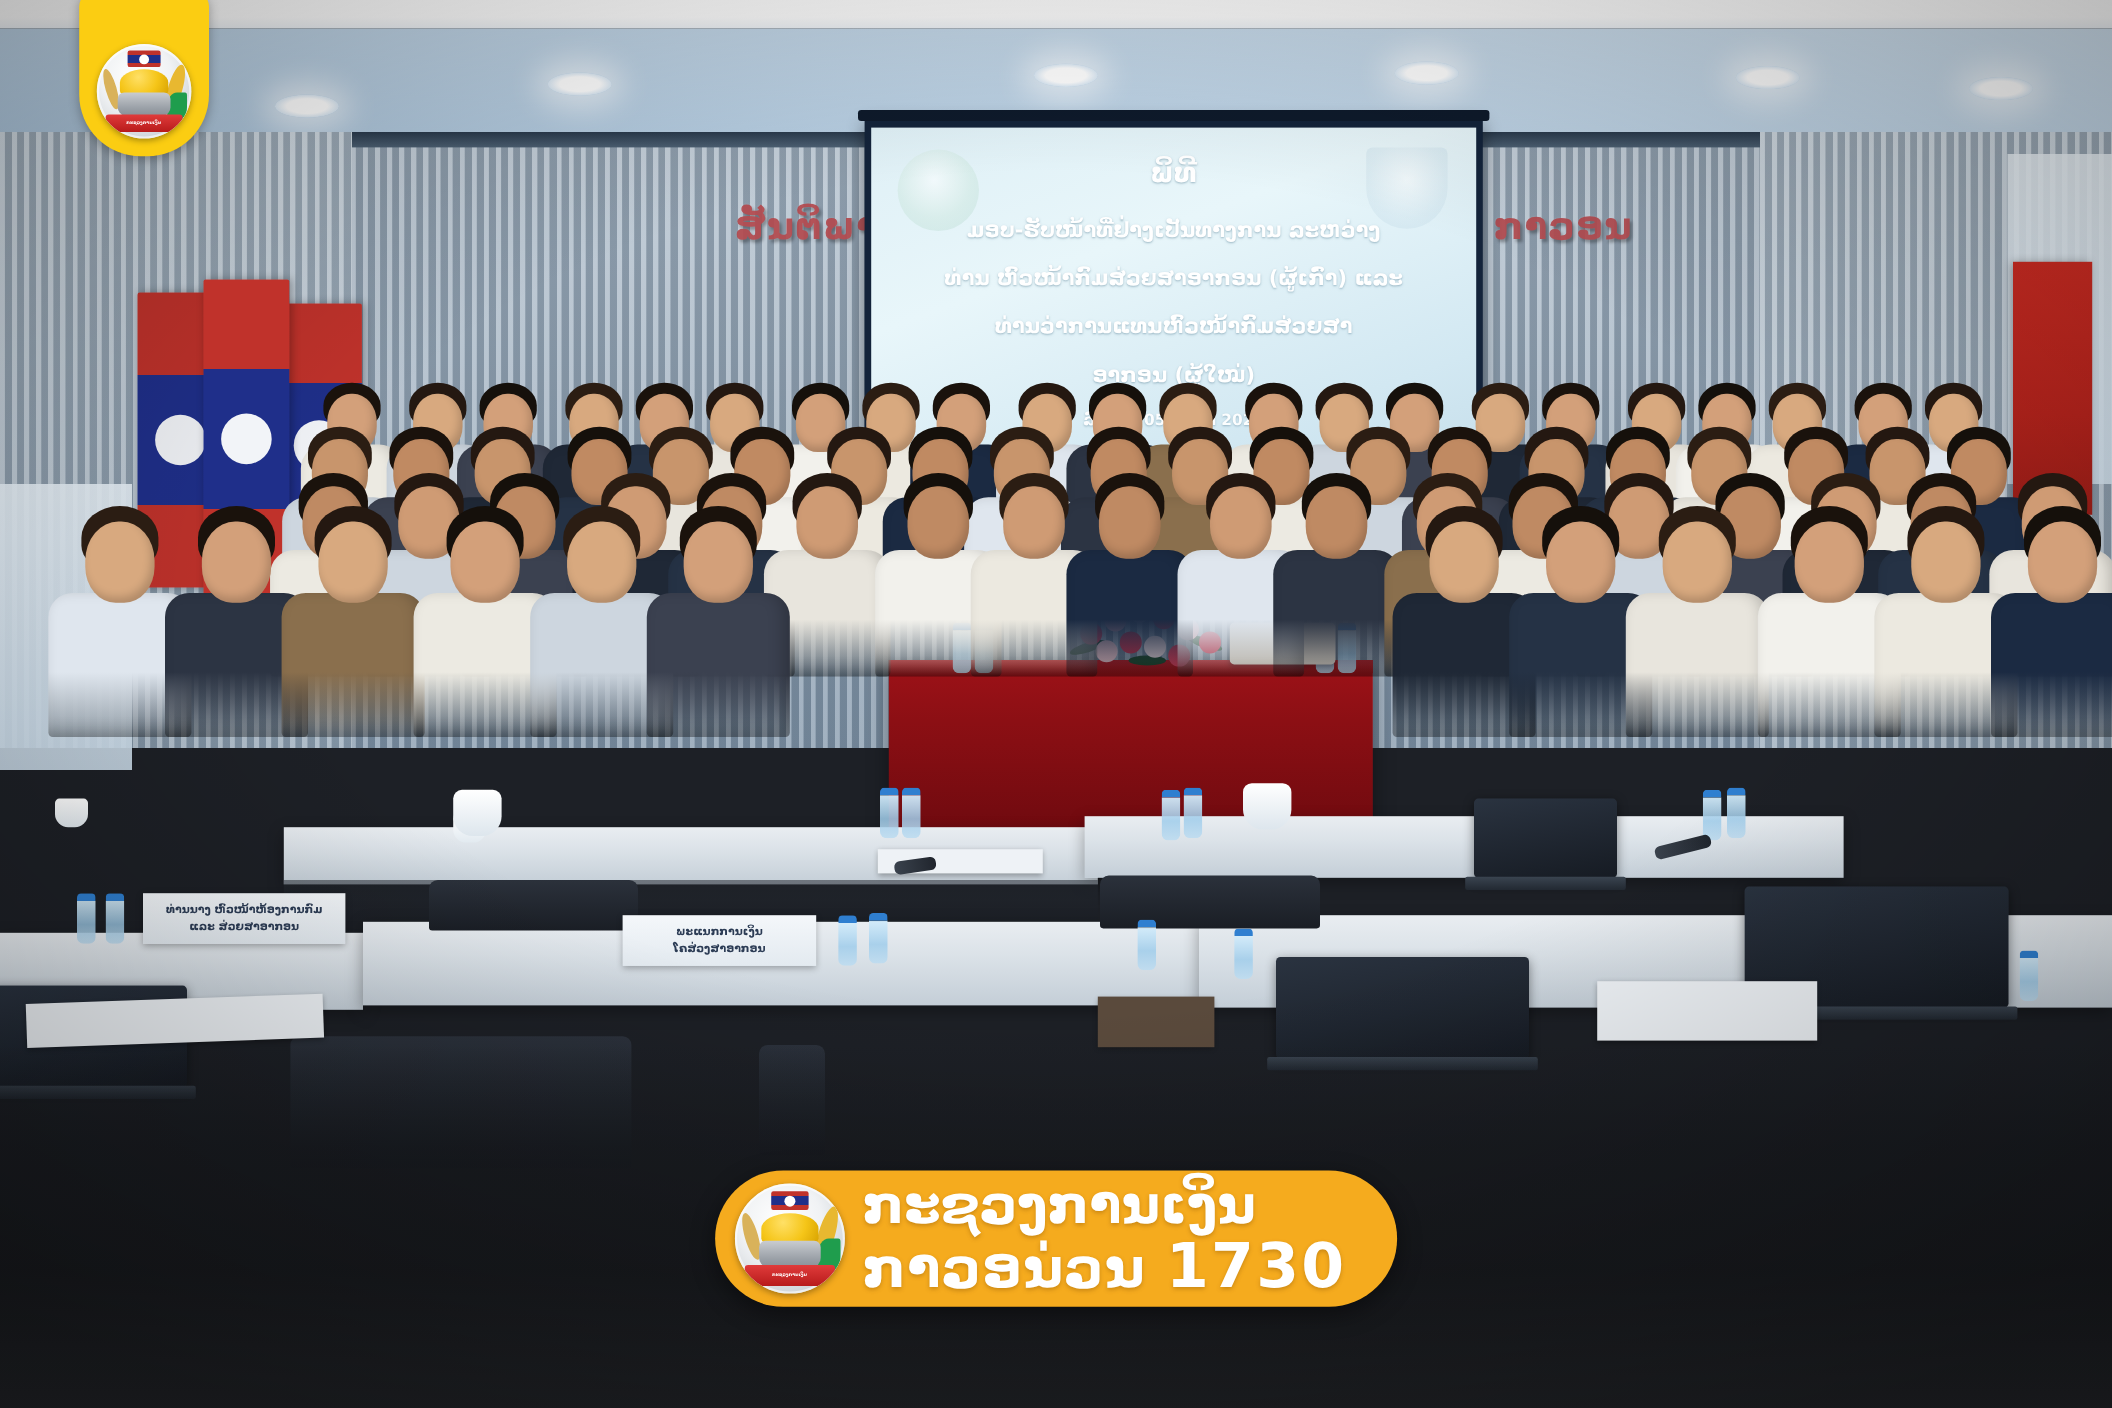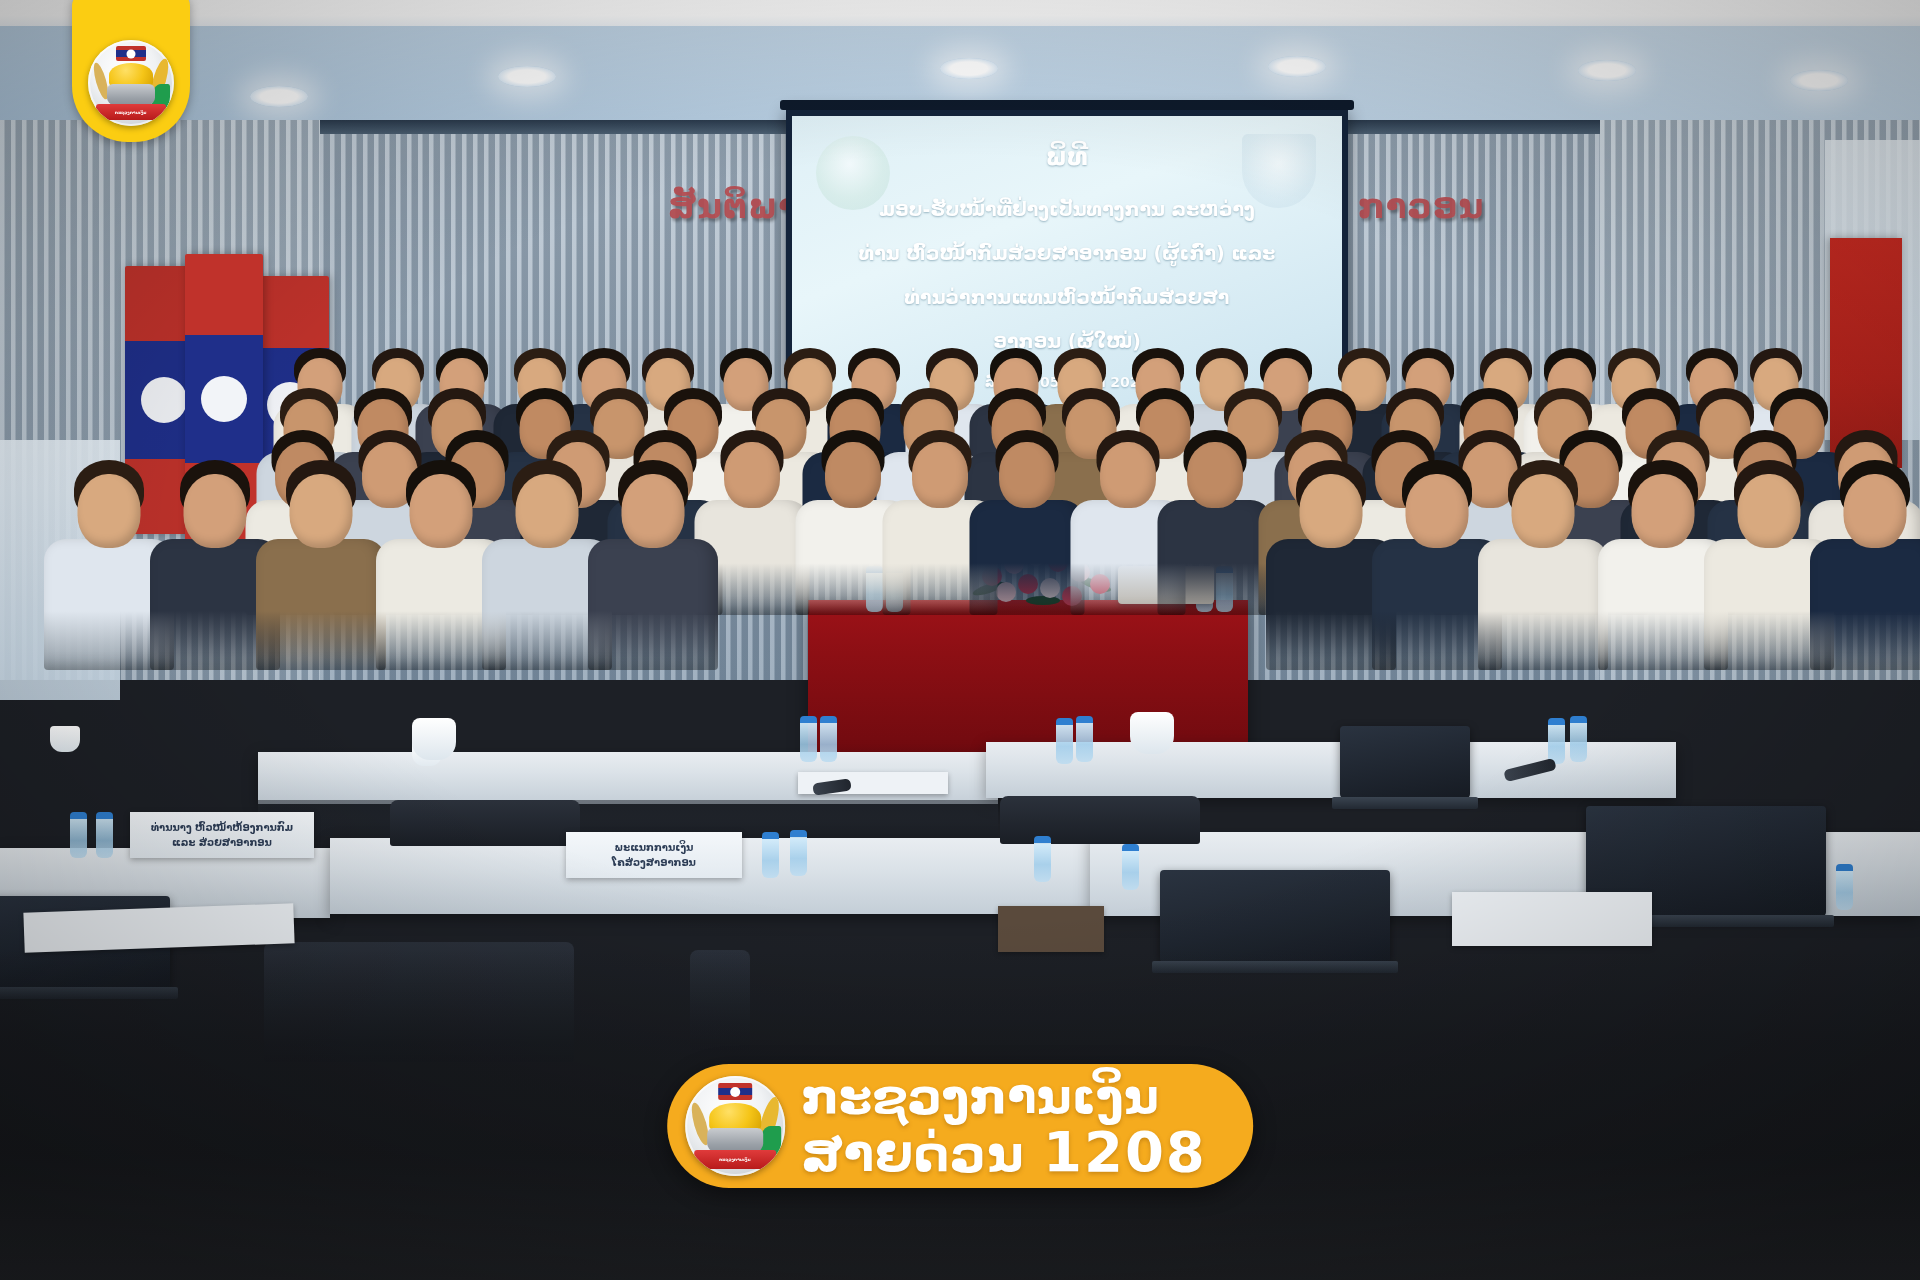--- a/index.html
+++ b/index.html
@@ -860,19 +860,19 @@
         <div class="em-gold" style="top:27px; width:52px; height:28px;"></div>
         <div class="em-bowl" style="top:52px; width:56px; height:30px;"></div>
         <div class="em-ribbon" style="bottom:7px; width:82px; height:19px;">
           <span>ກະຊວງການເງິນ</span>
         </div>
       </div>
     </div>
     <div class="lines">
       <div class="l1">ກະຊວງການເງິນ</div>
       <div class="l2">
-        <span>ສາຍດ່ວນ</span>
-        <span class="num">1208</span>
+        <span>ກາວອນ່ວນ</span>
+        <span class="num">1730</span>
       </div>
     </div>
   </div>
 
 </div>
 
 </body></html>

